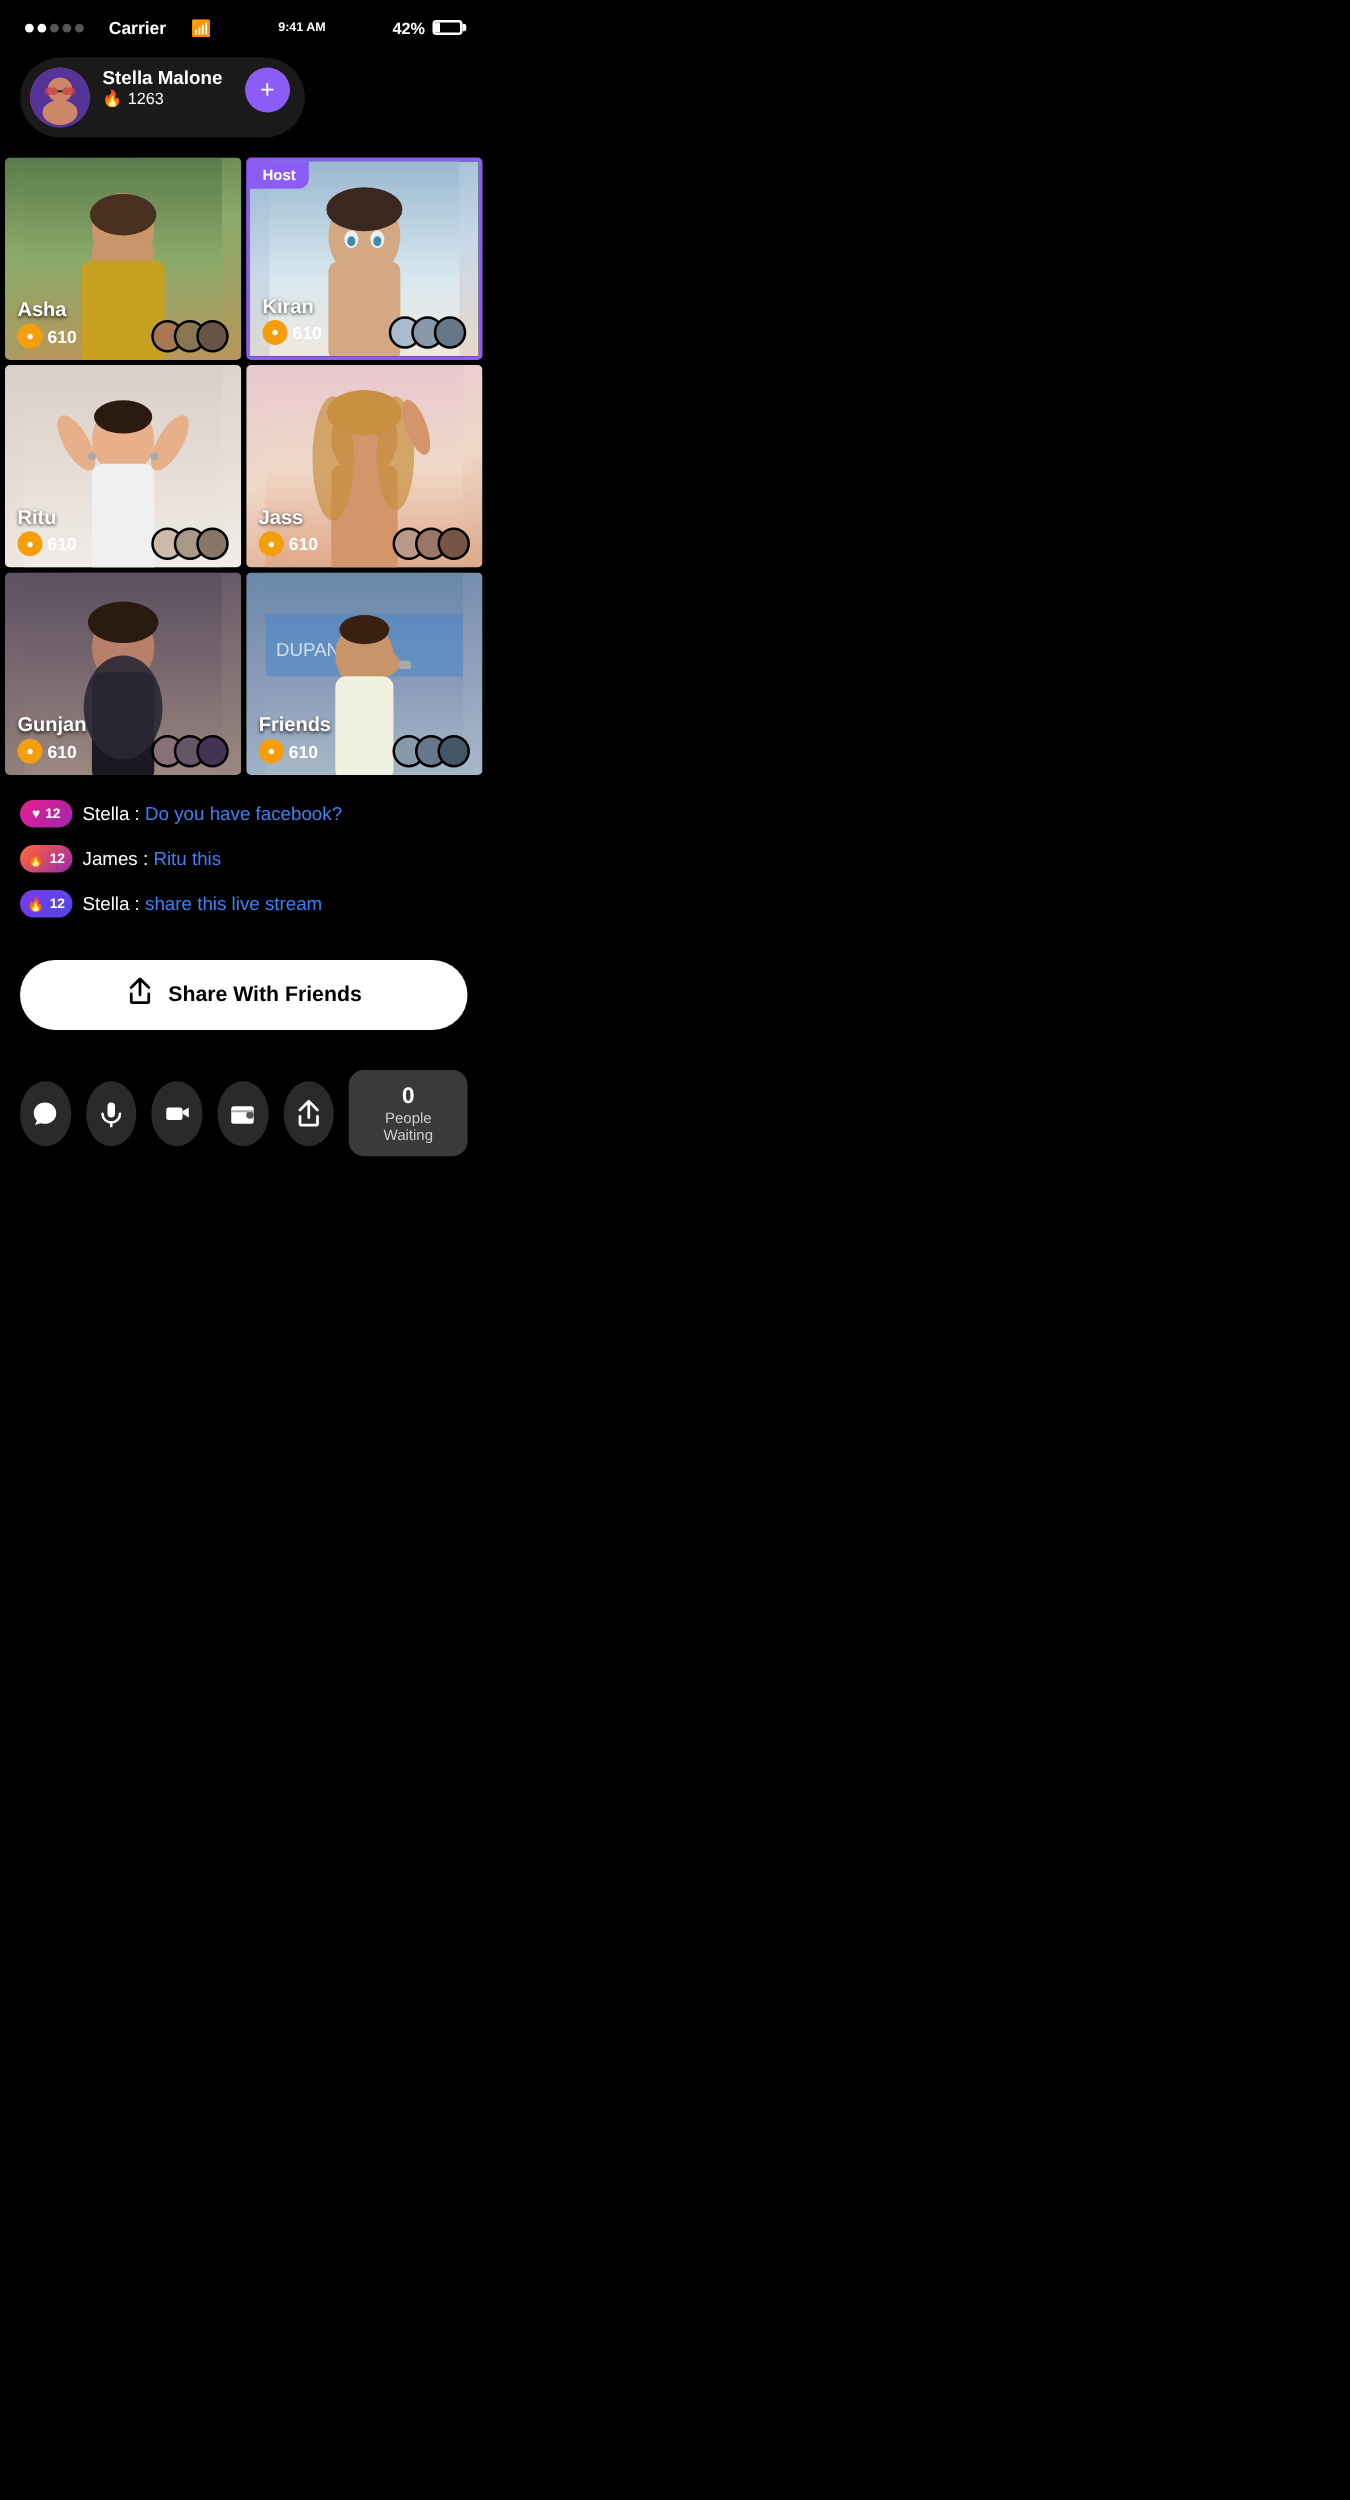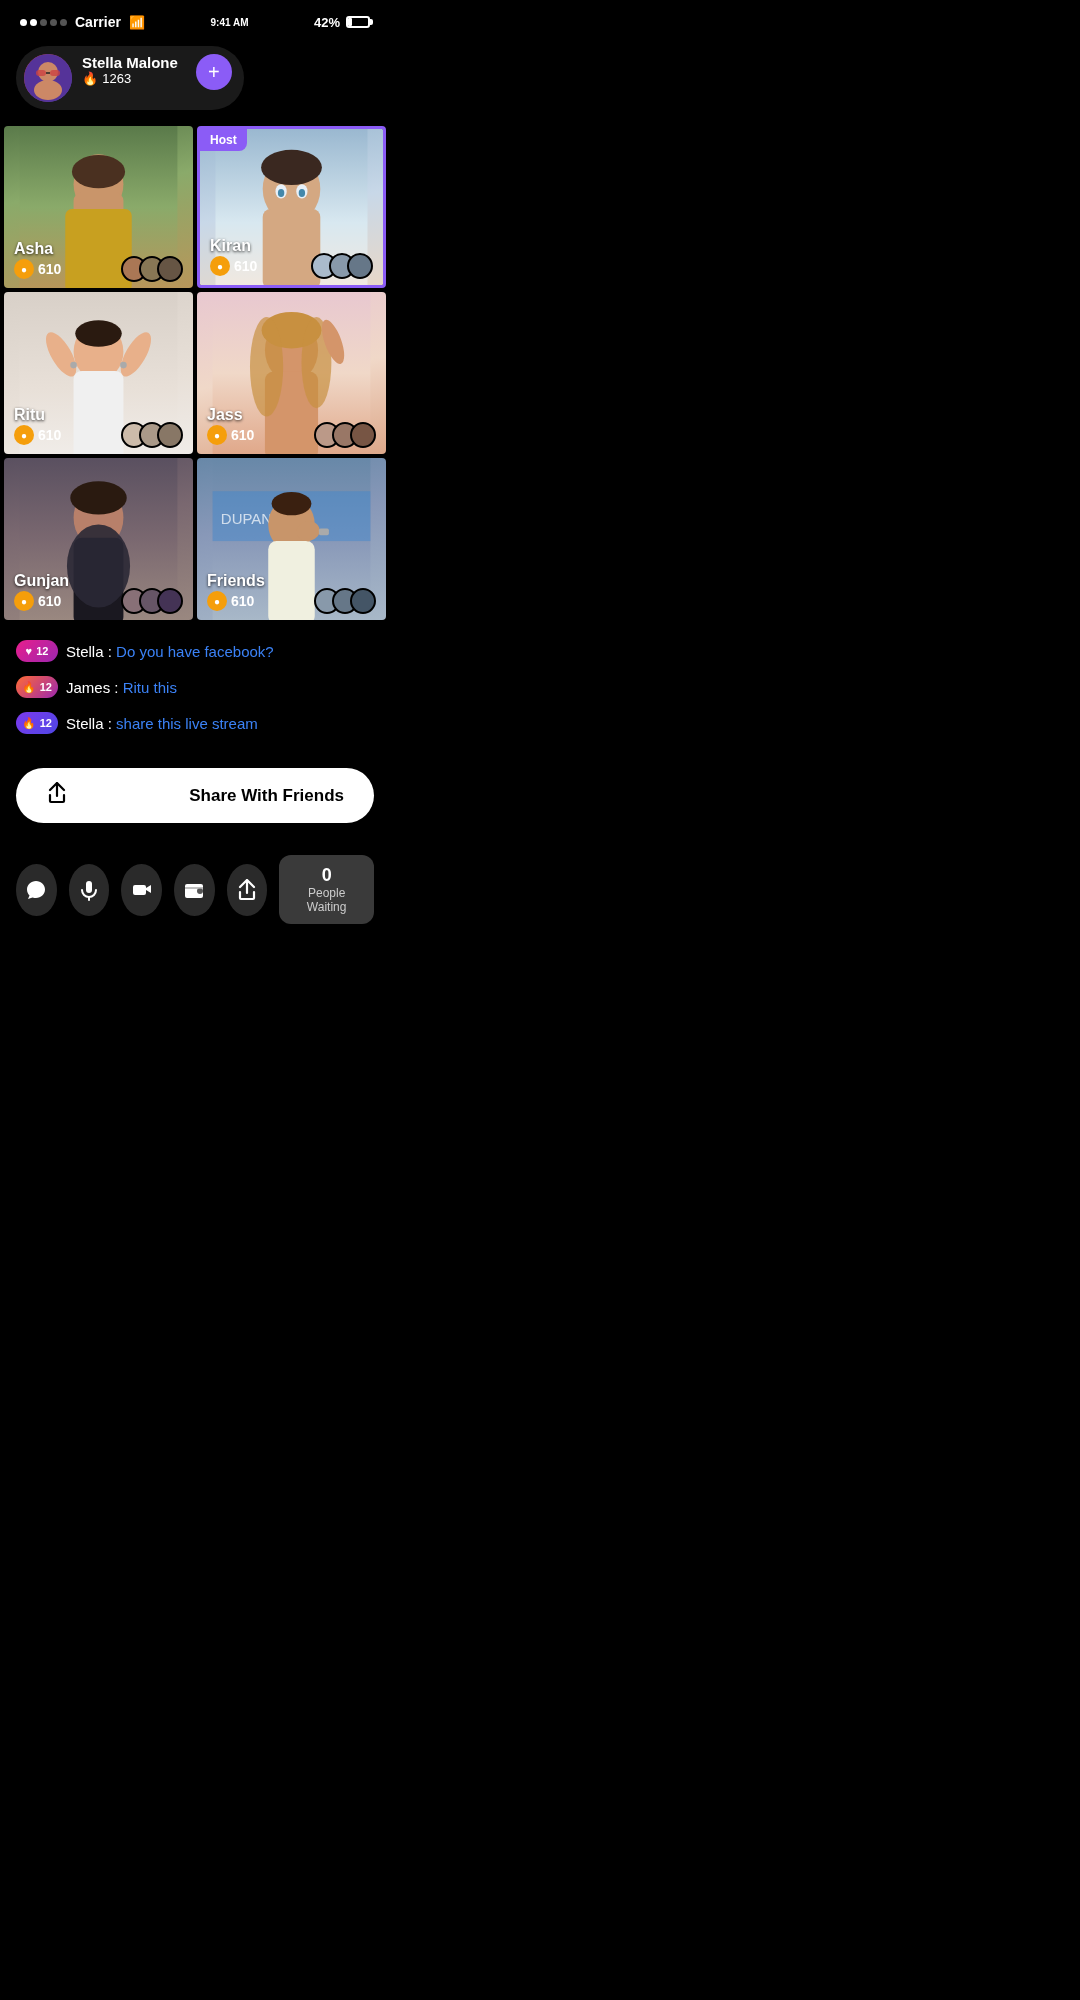--- a/index.html
+++ b/index.html
@@ -16,21 +16,21 @@
 
     
     .status-bar {
       display: flex;
       justify-content: space-between;
       align-items: center;
       padding: 14px 20px 8px;
       font-size: 13px;
       font-weight: 600;
     }
-    .status-left { display: flex; align-items: center; gap: 8px; }
+    .status-left { display: flex; align-items: center; gap: 20px; }
     .signal-dots { display: flex; gap: 3px; }
     .dot { width: 7px; height: 7px; border-radius: 50%; }
     .dot.filled { background: #fff; }
     .dot.empty { background: #555; }
     .carrier-text { font-size: 14px; font-weight: 600; }
     .wifi-icon { font-size: 13px; }
     .status-center { font-size: 10px; font-weight: 700; }
     .status-right { display: flex; align-items: center; gap: 6px; font-size: 13px; }
     .battery-icon {
       width: 24px; height: 12px; border: 2px solid #fff; border-radius: 3px;
@@ -144,21 +144,21 @@
     }
     .badge-pink { background: linear-gradient(135deg, #e91e8c, #9c27b0); }
     .badge-orange { background: linear-gradient(135deg, #ff6b35, #9c27b0); }
     .badge-purple { background: linear-gradient(135deg, #7c3aed, #4f46e5); }
     .badge-num { color: #fff; }
     .chat-text { font-size: 15px; color: #fff; }
     .chat-text .highlight { color: #3b82f6; }
 
     
     .share-btn {
-      display: flex; align-items: center; justify-content: space-between; gap: 12px;
+      display: flex; align-items: center; justify-content: center; gap: 12px;
       background: #fff; color: #000;
       border-radius: 40px;
       padding: 14px 30px;
       margin: 10px 16px 20px;
       font-size: 17px; font-weight: 600;
       cursor: pointer; border: none; width: calc(100% - 32px);
     }
     .share-icon-btn { font-size: 20px; }
 
     

